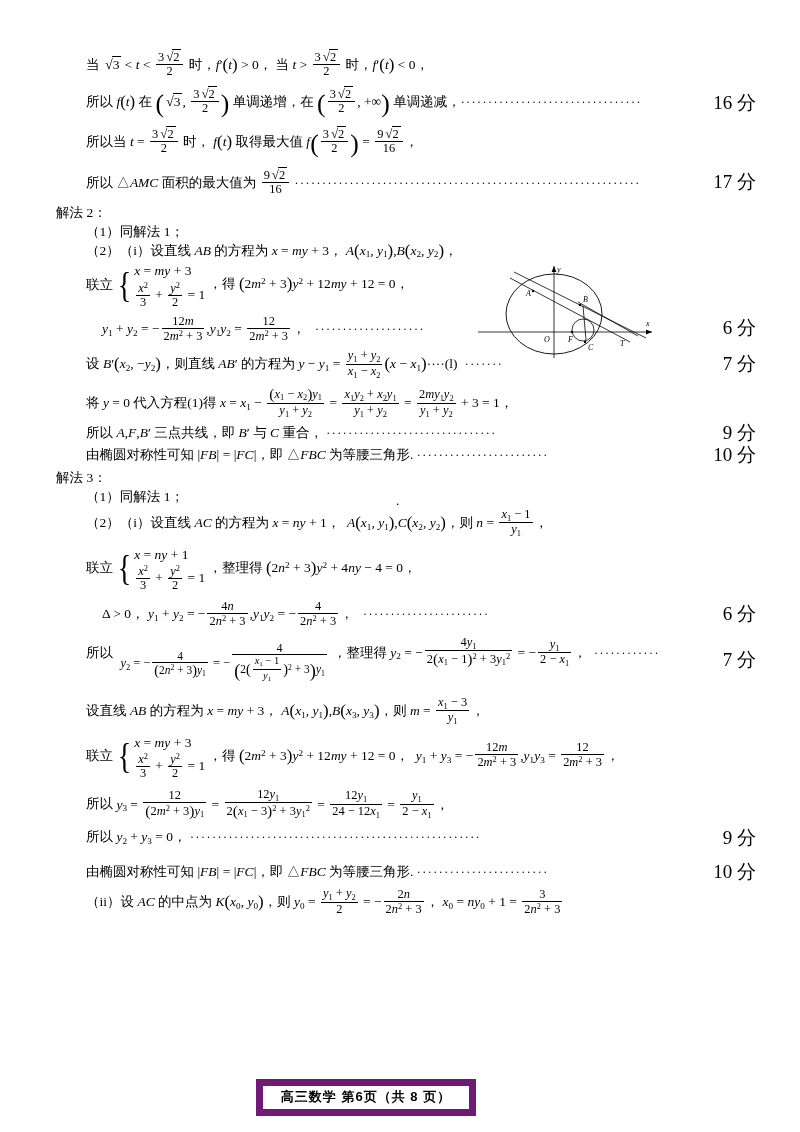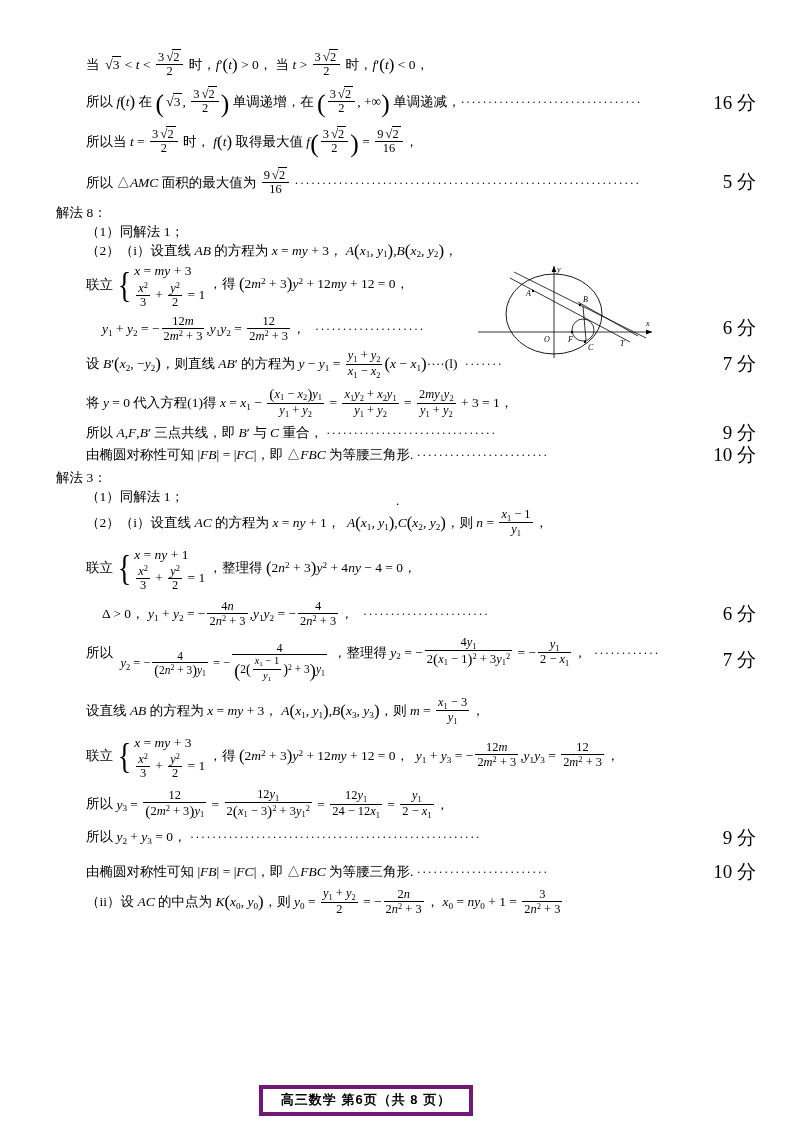--- a/index.html
+++ b/index.html
@@ -100,21 +100,21 @@
   }
   
   .footer {
     position: absolute;
     left: 0; right: 0;
     bottom: 16px;
     text-align: center;
   }
   .footer-box {
     display: inline-block;
-    border: 4px solid #701a75;
+    border: 7px solid #701a75;
     padding: 2px 18px 3px 18px;
     font-size: 13px;
     font-weight: bold;
     font-family: "Liberation Sans", sans-serif;
     letter-spacing: 1px;
   }
   .footer-rule {
     position: absolute;
     left: 56px; right: 56px;
     bottom: 44px;
@@ -148,24 +148,24 @@
 
     <div class="line ind1" style="margin-bottom:9px;">
       所以当 <span class="mi">t</span> = <span class="frac"><span class="num"><span class="mn">3</span><span class="sqrt"><span class="rad">√</span><span class="body"><span class="mn">2</span></span></span></span><span class="den"><span class="mn">2</span></span></span>
       时，&nbsp;<span class="mi">f</span><span class="pth">(</span><span class="mi">t</span><span class="pth">)</span> 取得最大值 <span class="mi">f</span><span class="pth" style="font-size:1.9em;vertical-align:-0.24em;">(</span><span class="frac"><span class="num"><span class="mn">3</span><span class="sqrt"><span class="rad">√</span><span class="body"><span class="mn">2</span></span></span></span><span class="den"><span class="mn">2</span></span></span><span class="pth" style="font-size:1.9em;vertical-align:-0.24em;">)</span> =
       <span class="frac"><span class="num"><span class="mn">9</span><span class="sqrt"><span class="rad">√</span><span class="body"><span class="mn">2</span></span></span></span><span class="den"><span class="mn">16</span></span></span>，
     </div>
 
     <div class="line ind1" style="margin-bottom:8px;">
       所以 △<span class="mi">AMC</span> 面积的最大值为 <span class="frac"><span class="num"><span class="mn">9</span><span class="sqrt"><span class="rad">√</span><span class="body"><span class="mn">2</span></span></span></span><span class="den"><span class="mn">16</span></span></span>
       <span class="dots">·······························································</span>
-      <span class="score">5 分</span>
-    </div>
-
-    <div class="sec ind0">解法 8：</div>
+      <span class="score">17 分</span>
+    </div>
+
+    <div class="sec ind0">解法 2：</div>
 
     <div class="line ind1">（1）同解法 1；</div>
 
     <div class="line ind1">
       （2）（i）设直线 <span class="mi">AB</span> 的方程为 <span class="mi">x</span> = <span class="mi">my</span> + 3，&nbsp;<span class="mi">A</span><span class="pth">(</span><span class="mi">x</span><sub>1</sub>, <span class="mi">y</span><sub>1</sub><span class="pth">)</span>,<span class="mi">B</span><span class="pth">(</span><span class="mi">x</span><sub>2</sub>, <span class="mi">y</span><sub>2</sub><span class="pth">)</span>，
     </div>
 
     <div class="line ind1" style="margin-bottom:6px; margin-top:2px;">
       <span class="lbl-ls">联立</span>
       <span class="sys">

